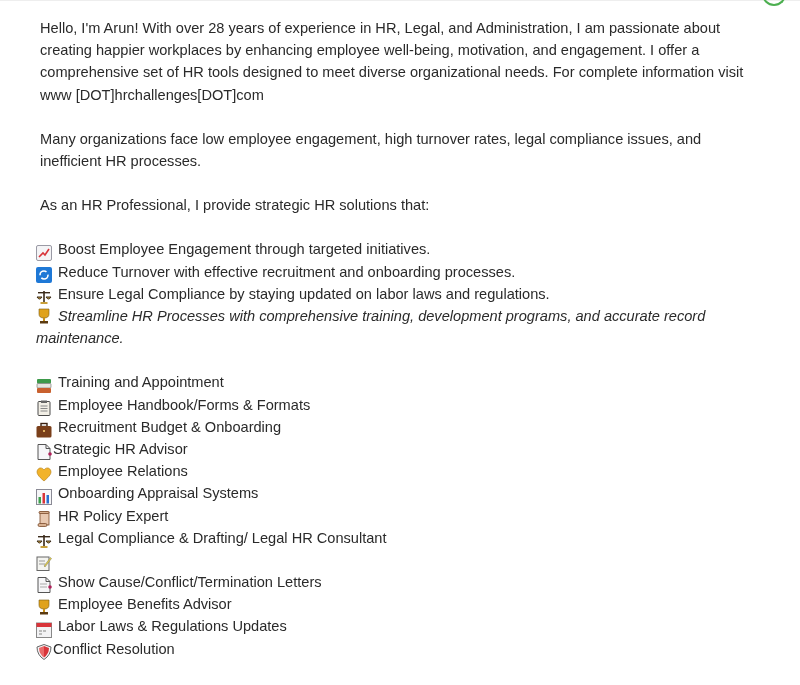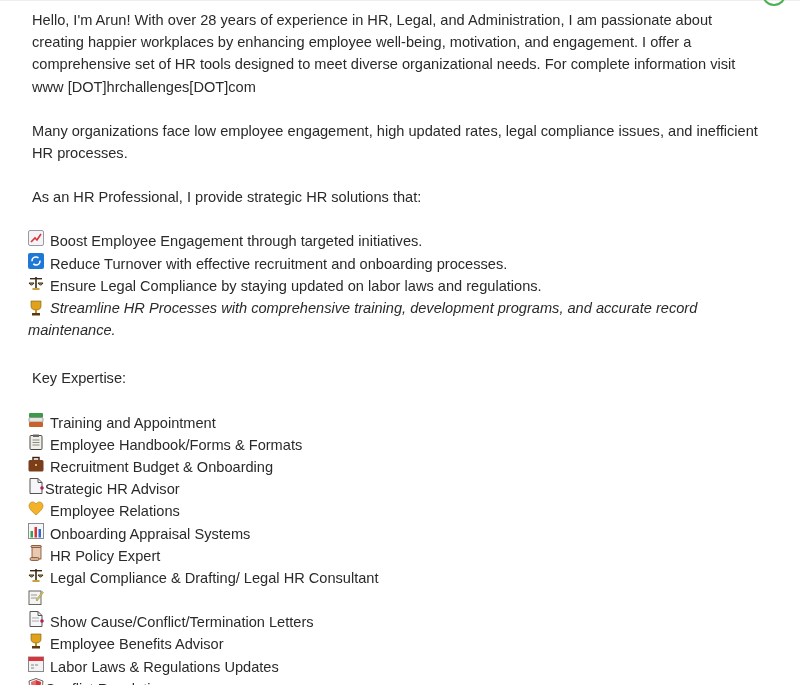--- a/index.html
+++ b/index.html
@@ -33,28 +33,29 @@
       border-left-color: #4caf50;
       box-sizing: border-box;
     }
     .content {
       position: absolute;
       left: 28px;
       top: 5px;
       width: 735px;
     }
     p {
-      margin: 4px;
+      margin: 12px;
     }
     .para { margin-bottom: 22px; }
     .list-item {
       display: flex;
-      align-items: flex-start;
+      align-items: flex-end;
       height: 22.2px;
       white-space: nowrap;
+      margin-left: 8px;
     }
     .list-item.wrap {
       display: block;
       height: auto;
       white-space: normal;
       font-style: italic;
     }
     .ico {
       display: inline-block;
       width: 16px;
@@ -69,21 +70,21 @@
   </style>
 </head>
 <body>
 
 <div class="top-border"></div>
 <div class="status-ring"></div>
 
 <div class="content">
 
   <p class="para">Hello, I'm Arun! With over 28 years of experience in HR, Legal, and Administration, I am passionate about creating happier workplaces by enhancing employee well-being, motivation, and engagement. I offer a comprehensive set of HR tools designed to meet diverse organizational needs. For complete information visit www [DOT]hrchallenges[DOT]com</p>
-  <p class="para">Many organizations face low employee engagement, high updated rates, legal compliance issues, and inefficient HR processes.</p>
+  <p class="para">Many organizations face low employee engagement, high turnover rates, legal compliance issues, and inefficient HR processes.</p>
   <p class="para">As an HR Professional, I provide strategic HR solutions that:</p>
 
   <div>
     <div class="list-item">
       <span class="ico">
         <svg viewBox="0 0 16 16">
             <rect x="0.5" y="0.5" width="15" height="15" rx="1.5" fill="#f4f4f6" stroke="#9a9aa5"></rect>
             <path d="M3 12 L7 8 L9 10 L13 4" stroke="#d8343a" stroke-width="1.6" fill="none"></path>
           </svg>
       </span>
@@ -116,21 +117,20 @@
             <path d="M3 1 H13 V6 Q13 10 8 10 Q3 10 3 6 Z" fill="#e0a21b" stroke="#7a5a10" stroke-width="0.6"></path>
             <rect x="7" y="10" width="2" height="3" fill="#c8901a"></rect>
             <rect x="4" y="13" width="8" height="2.5" fill="#5a3a10"></rect>
           </svg>
       </span><span>Streamline HR Processes with comprehensive training, development programs, and accurate record maintenance.</span>
     </div>
   </div>
 
   <div class="spacer"></div>
 
-  <p class="para">Key Expertise:</p>
 
   <div>
     <div class="list-item">
       <span class="ico">
         <svg viewBox="0 0 16 16">
             <rect x="1" y="1" width="14" height="4.5" rx="1" fill="#3d9a4a"></rect>
             <rect x="1" y="5.5" width="14" height="4.5" rx="1" fill="#e6e6e0" stroke="#555" stroke-width="0.5"></rect>
             <rect x="1" y="10" width="14" height="5" rx="1" fill="#c9612f"></rect>
           </svg>
       </span>

